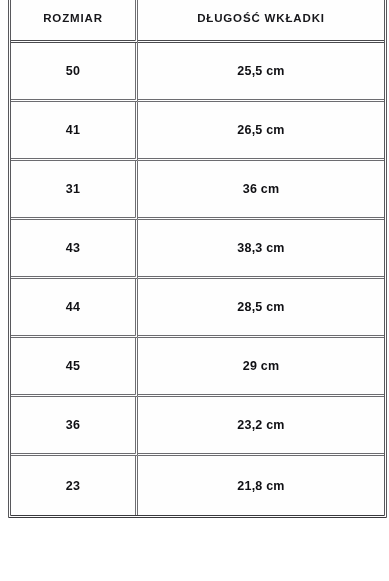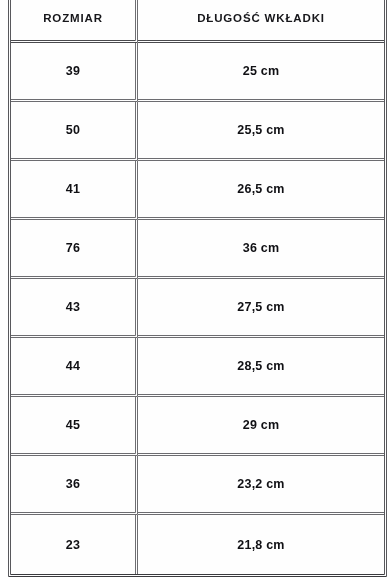--- a/index.html
+++ b/index.html
@@ -84,38 +84,34 @@
       <col class="c2">
     </colgroup>
     <thead>
       <tr>
         <th>ROZMIAR</th>
         <th class="last">DŁUGOŚĆ WKŁADKI</th>
       </tr>
     </thead>
     <tbody>
       <tr>
-        <td>39</td>
-        <td class="last cm-val">25 cm</td>
-      </tr>
-      <tr>
         <td>50</td>
         <td class="last cm-val">25,5 cm</td>
       </tr>
       <tr>
         <td>41</td>
         <td class="last cm-val">26,5 cm</td>
       </tr>
       <tr>
-        <td>76</td>
+        <td>31</td>
         <td class="last cm-val">36 cm</td>
       </tr>
       <tr>
         <td>43</td>
-        <td class="last cm-val">27,5 cm</td>
+        <td class="last cm-val">38,3 cm</td>
       </tr>
       <tr>
         <td>44</td>
         <td class="last cm-val">28,5 cm</td>
       </tr>
       <tr>
         <td>45</td>
         <td class="last cm-val">29 cm</td>
       </tr>
       <tr>

